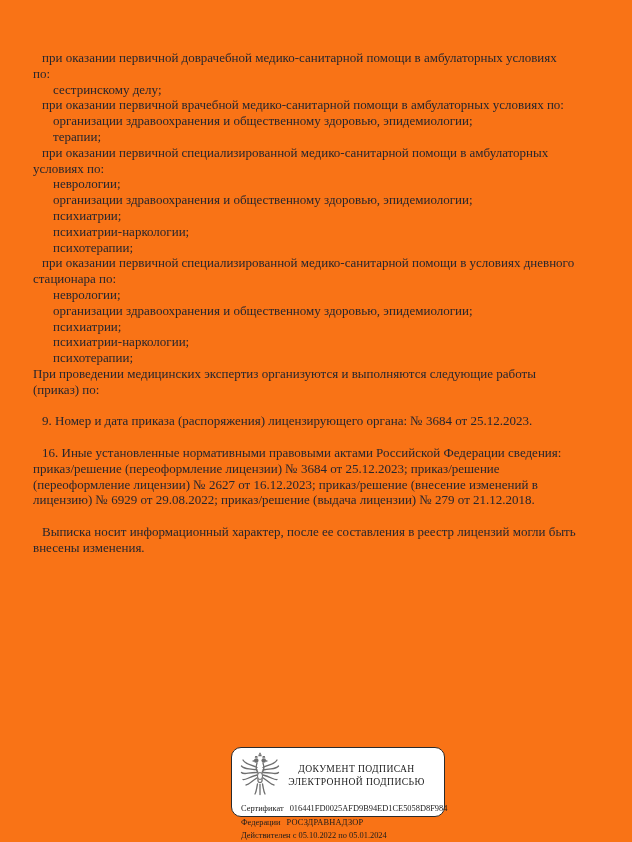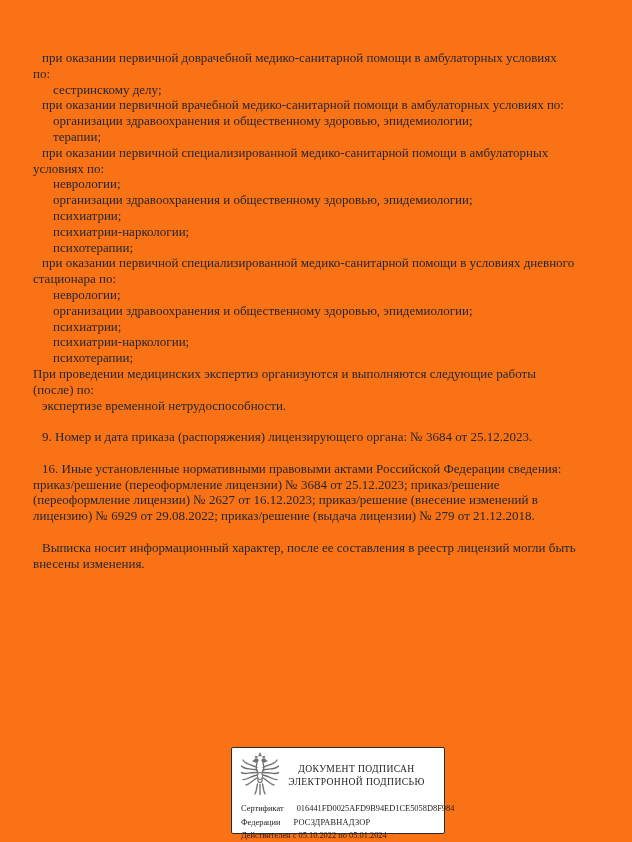--- a/index.html
+++ b/index.html
@@ -10,34 +10,34 @@
   .page{position:absolute;inset:0;background:#f97316;}
   .doc-text{
     position:absolute;left:33px;top:50px;right:26px;
     font-size:13px;line-height:15.8px;
   }
   .line{white-space:nowrap;min-height:15.8px;}
   .ind1{padding-left:9px;}
   .ind2{padding-left:20px;}
   .blank{min-height:15.8px;}
   .stamp{
-    position:absolute;left:231px;top:747px;width:214px;height:87px;
-    box-sizing:border-box;border:1.6px solid #2b2b2b;border-radius:2px;
+    position:absolute;left:231px;top:747px;width:214px;height:70px;
+    box-sizing:border-box;border:1.6px solid #2b2b2b;border-radius:10px;
     background:#ffffff;color:#1c1c1c;
   }
   .stamp-top{display:flex;align-items:center;padding:4px 9px 0 8px;}
   .eagle{width:40px;height:47px;flex:0 0 auto;display:block;}
   .stamp-title{
     flex:1;text-align:center;font-size:9.6px;line-height:12.3px;
     letter-spacing:0.4px;color:#1b1b1b;padding-right:2px;
   }
   .stamp-details{padding:3px 8px 0 9px;font-size:8.4px;line-height:13.6px;}
   .stamp-details .row{white-space:nowrap;}
   .owner-value{font-weight:normal;letter-spacing:0.2px;}
-  .lbl{margin-right:13px;}
+  .lbl{margin-right:6px;}
 </style>
 </head>
 <body>
 
 <div class="page">
 
   <div class="doc-text" id="doc-text">
       <div class="line ind1">при оказании первичной доврачебной медико-санитарной помощи в амбулаторных условиях</div>
       <div class="line">по:</div>
       <div class="line ind2">сестринскому делу;</div>
@@ -52,22 +52,21 @@
       <div class="line ind2">психиатрии-наркологии;</div>
       <div class="line ind2">психотерапии;</div>
       <div class="line ind1">при оказании первичной специализированной медико-санитарной помощи в условиях дневного</div>
       <div class="line">стационара по:</div>
       <div class="line ind2">неврологии;</div>
       <div class="line ind2">организации здравоохранения и общественному здоровью, эпидемиологии;</div>
       <div class="line ind2">психиатрии;</div>
       <div class="line ind2">психиатрии-наркологии;</div>
       <div class="line ind2">психотерапии;</div>
       <div class="line">При проведении медицинских экспертиз организуются и выполняются следующие работы</div>
-      <div class="line">(после) по:</div>
-      <div class="line ind1">экспертизе временной нетрудоспособности.</div>
+      <div class="line">(приказ) по:</div>
       <div class="line blank"></div>
       <div class="line ind1">9. Номер и дата приказа (распоряжения) лицензирующего органа: № 3684 от 25.12.2023.</div>
       <div class="line blank"></div>
       <div class="line ind1">16. Иные установленные нормативными правовыми актами Российской Федерации сведения:</div>
       <div class="line">приказ/решение (переоформление лицензии) № 3684 от 25.12.2023; приказ/решение</div>
       <div class="line">(переоформление лицензии) № 2627 от 16.12.2023; приказ/решение (внесение изменений в</div>
       <div class="line">лицензию) № 6929 от 29.08.2022; приказ/решение (выдача лицензии) № 279 от 21.12.2018.</div>
       <div class="line blank"></div>
       <div class="line ind1">Выписка носит информационный характер, после ее составления в реестр лицензий могли быть</div>
       <div class="line">внесены изменения.</div>

